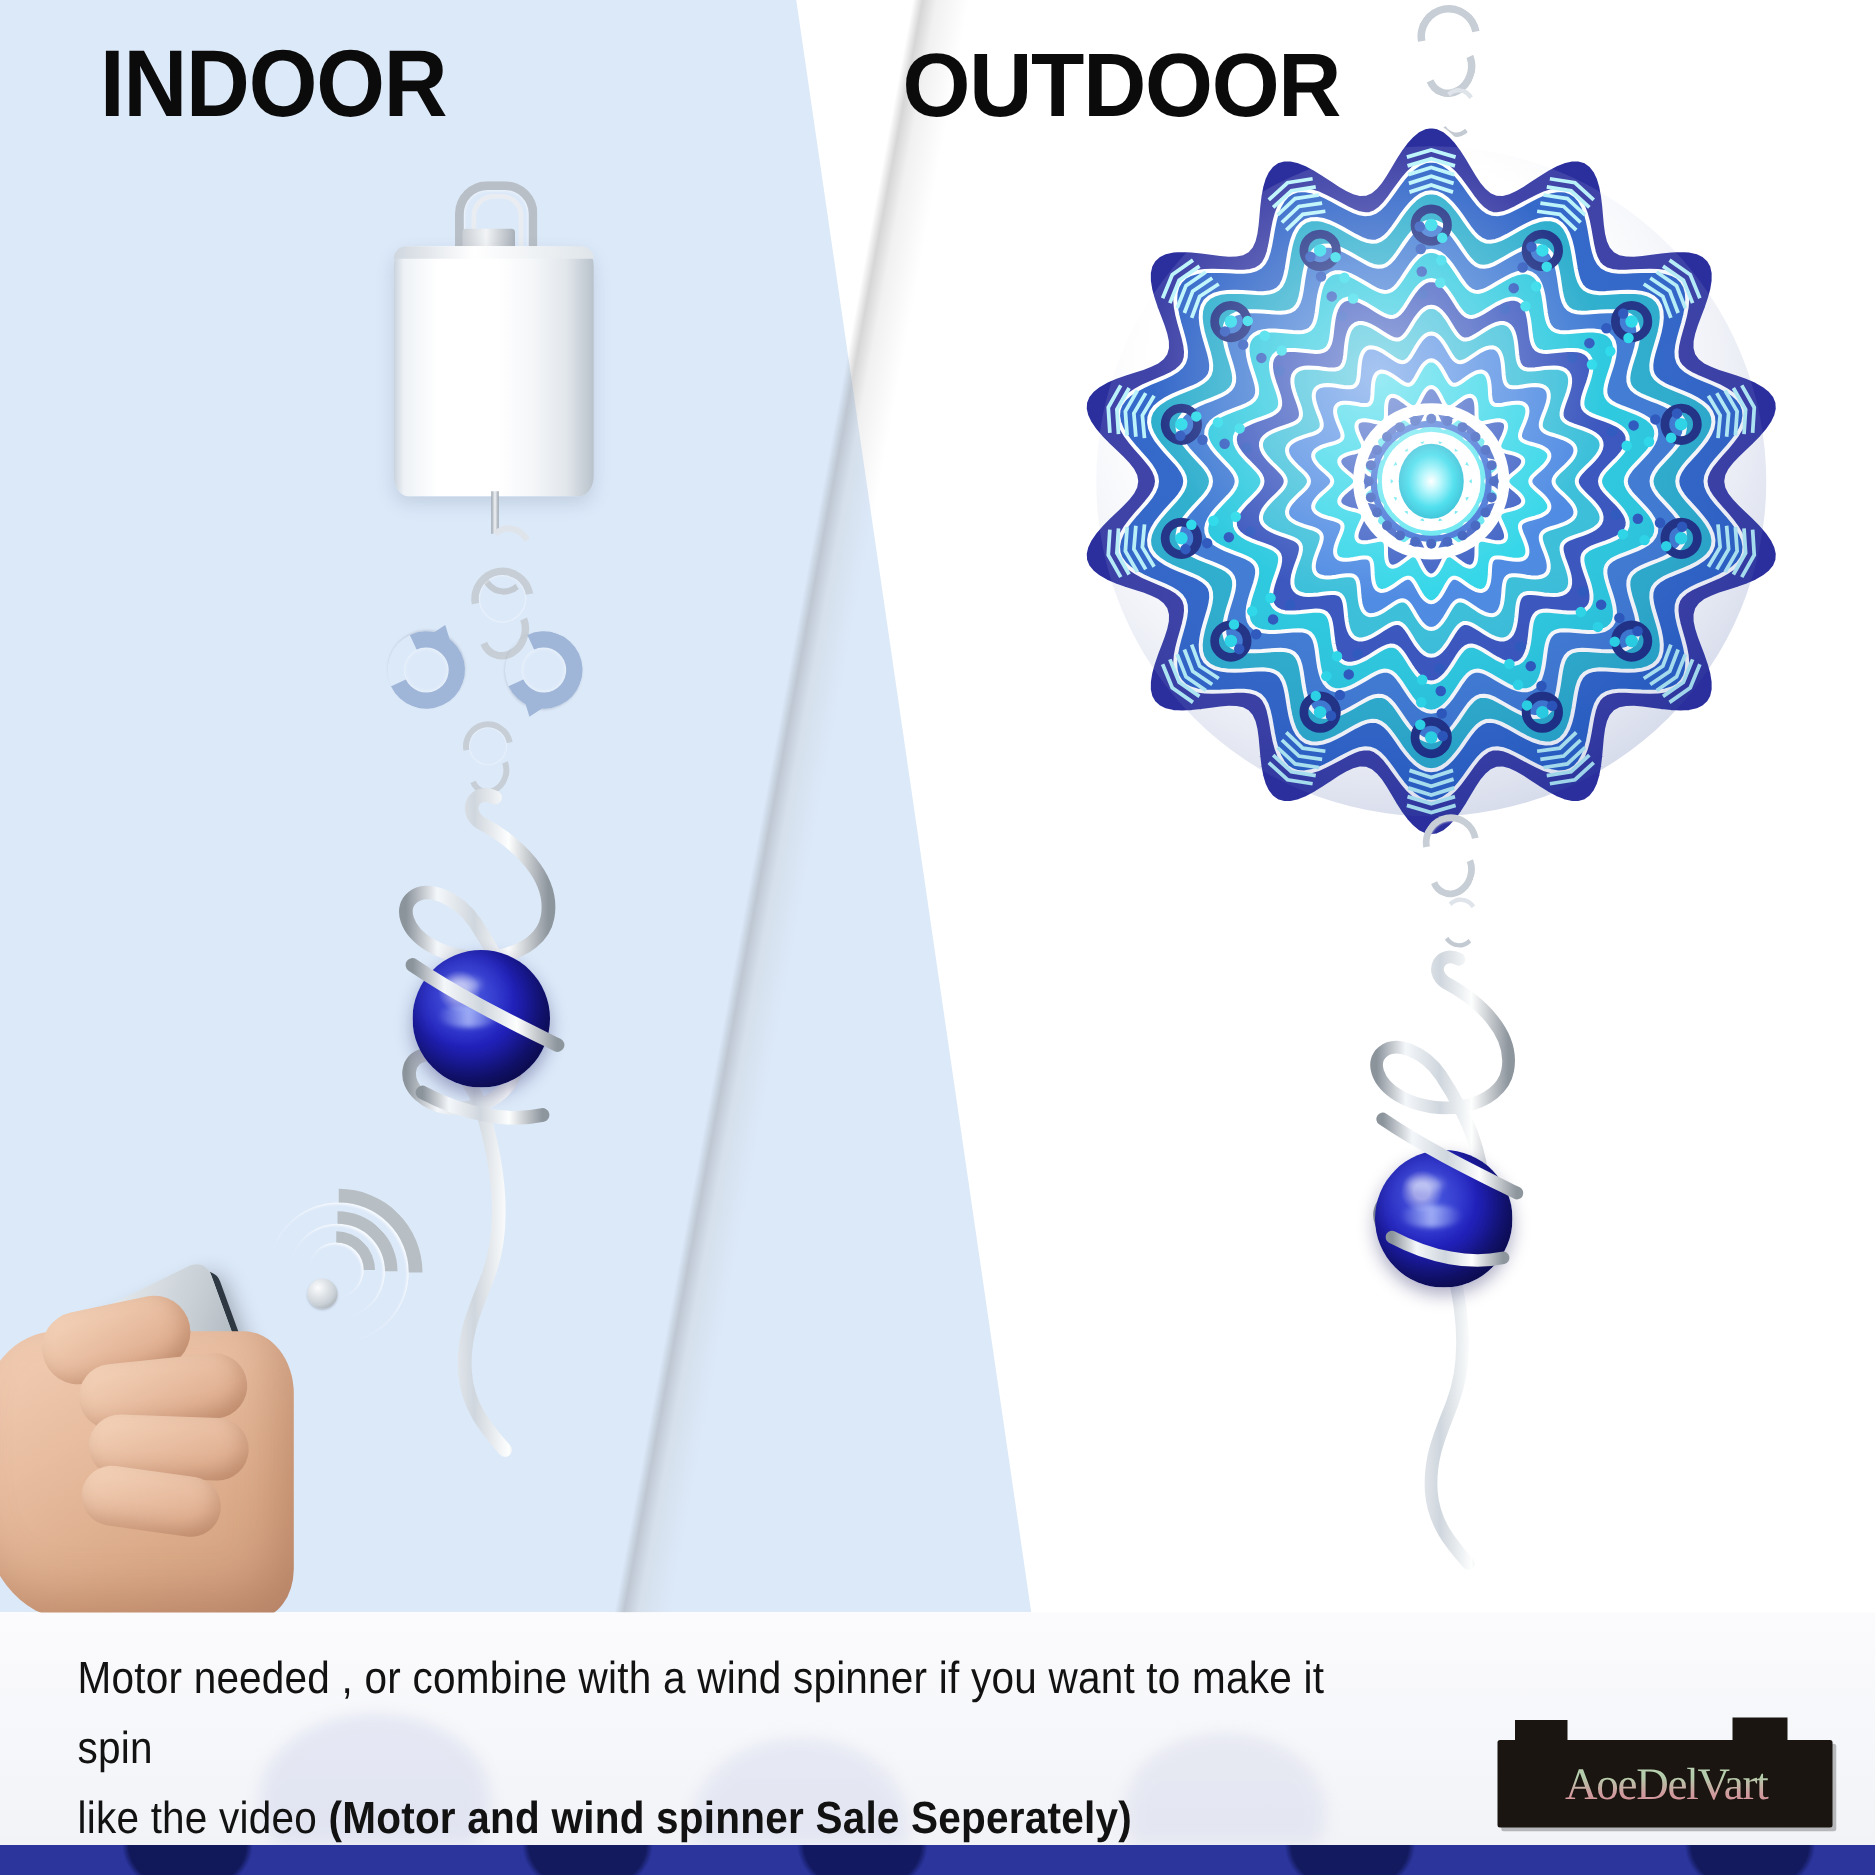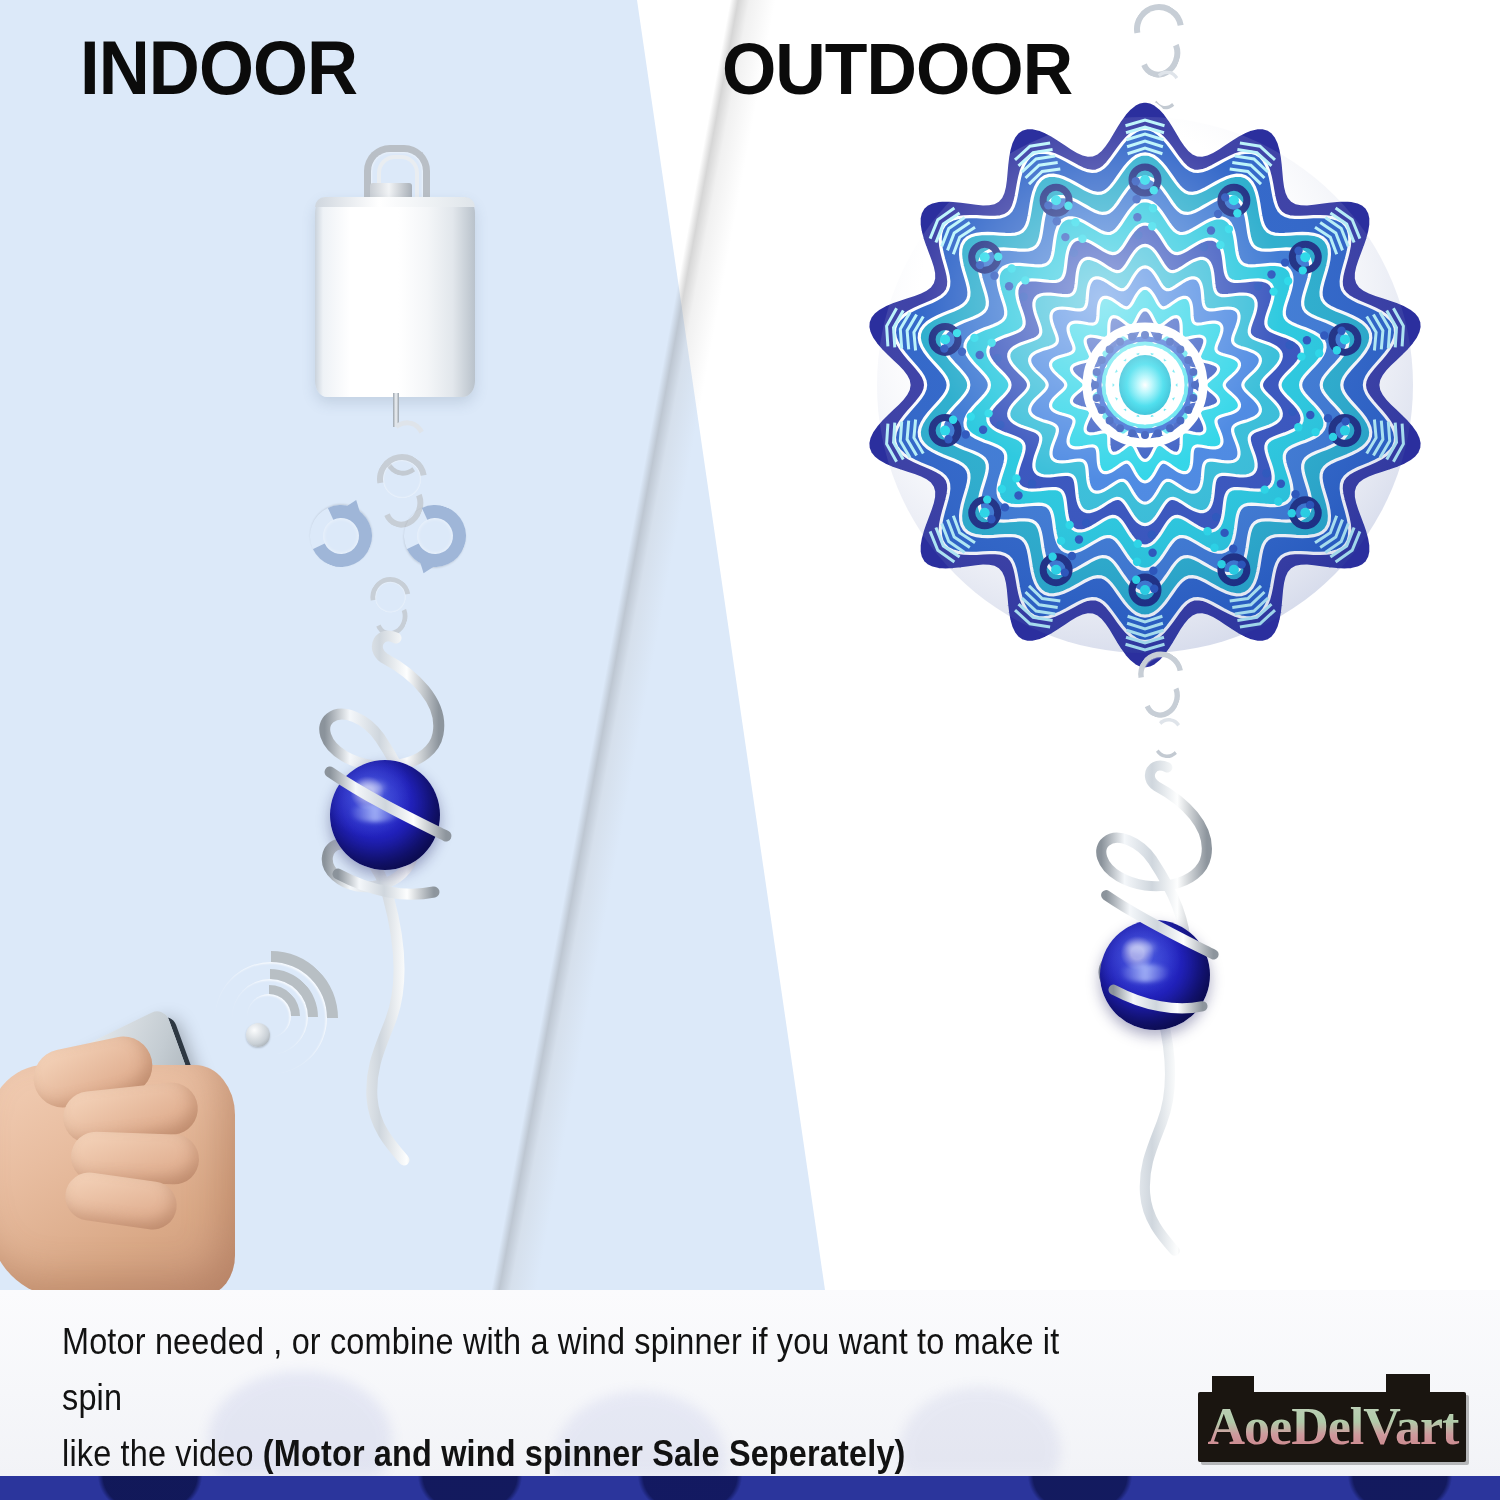--- a/index.html
+++ b/index.html
@@ -225,21 +225,21 @@
   }
   .logo .blk2{
     position:absolute;left:26px;top:6px;width:42px;height:36px;background:#1a1510;
   }
   .logo .blk3{
     position:absolute;left:200px;top:4px;width:44px;height:34px;background:#1a1510;
   }
   .logo .wordmark{
     position:absolute;left:14px;top:24px;width:266px;height:66px;
     font-family:"Liberation Serif", serif;
-    font-weight:bold;font-size:52px;line-height:66px;
+    font-weight:normal;font-size:36px;line-height:66px;
     text-align:center;letter-spacing:-1px;
     background:linear-gradient(180deg,#e7f6e2 0%,#cfeec6 42%,#f2b4b8 62%,#e98b93 100%);
     -webkit-background-clip:text;background-clip:text;
     color:transparent;
     text-shadow:0 0 1px rgba(0,0,0,.15);
   }
 
   
   .bottom-strip{
     position:absolute;left:0;top:1476px;width:1500px;height:24px;

